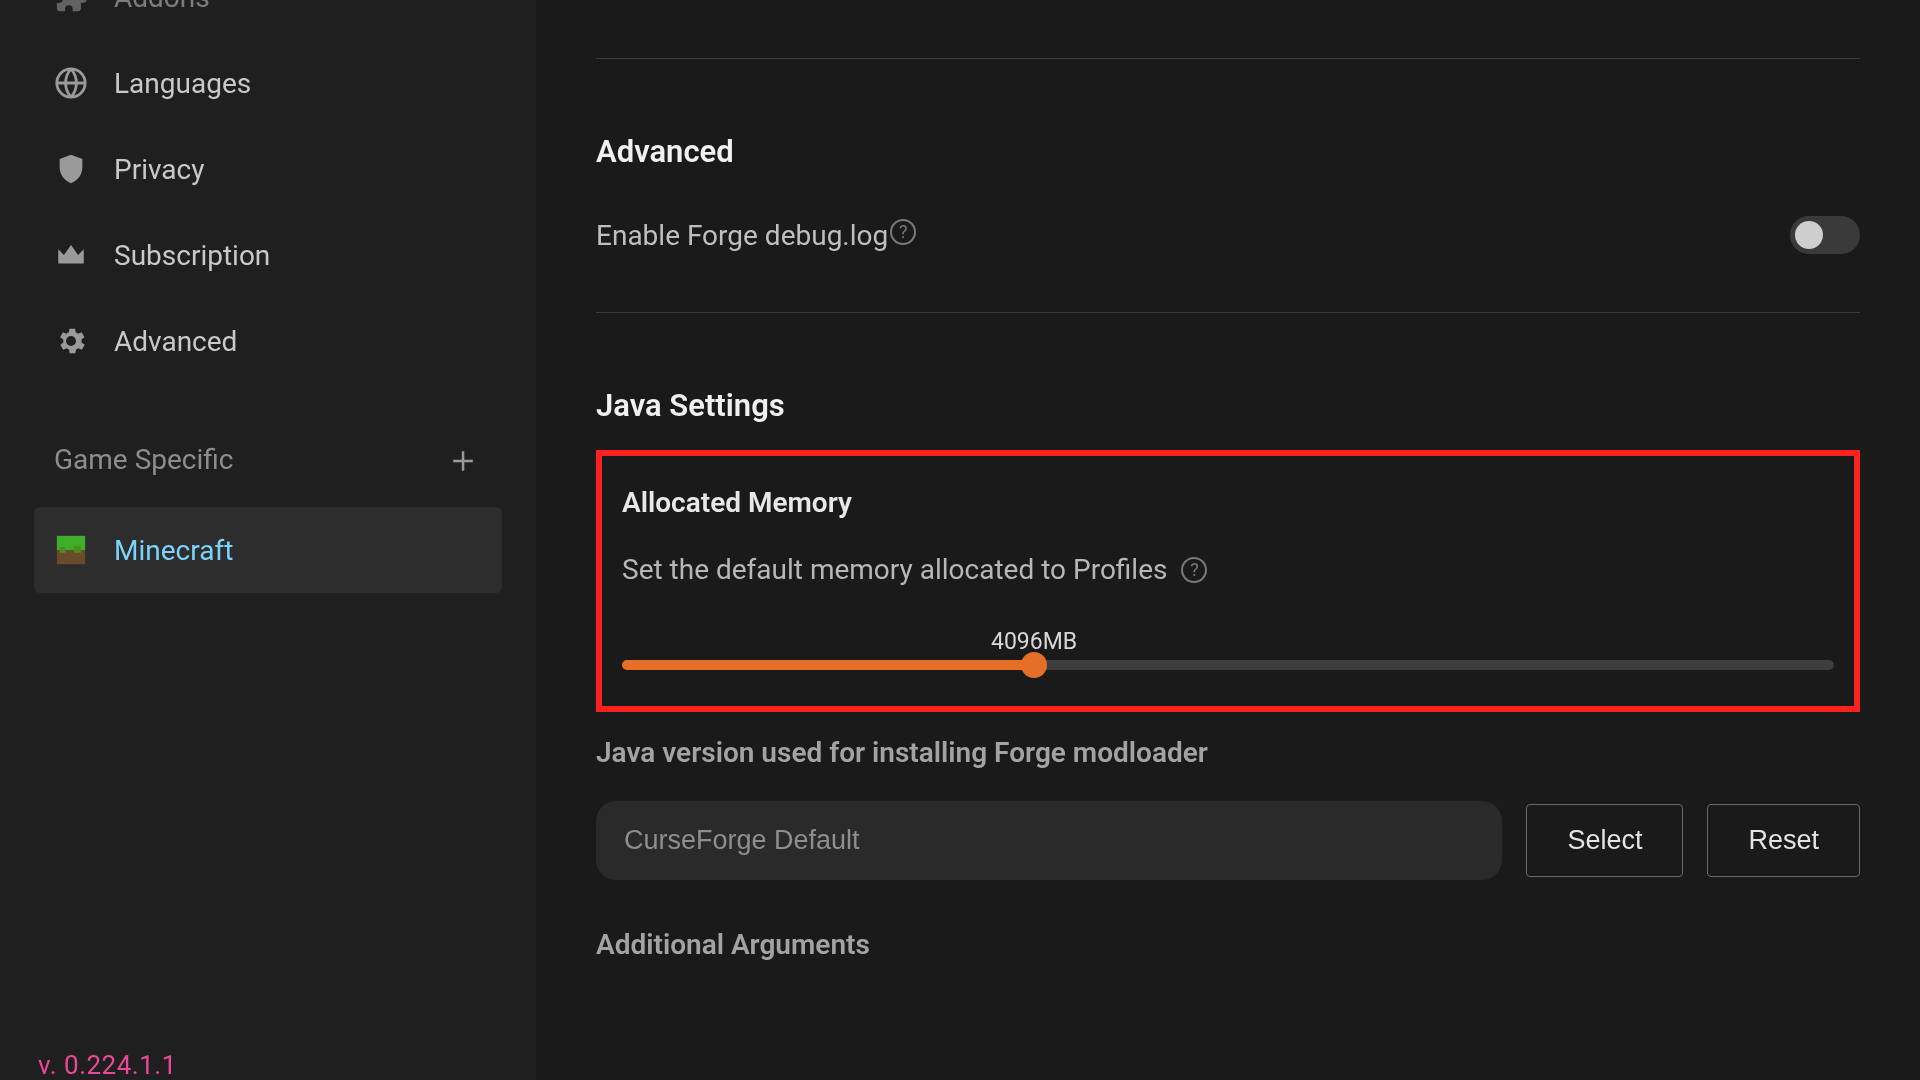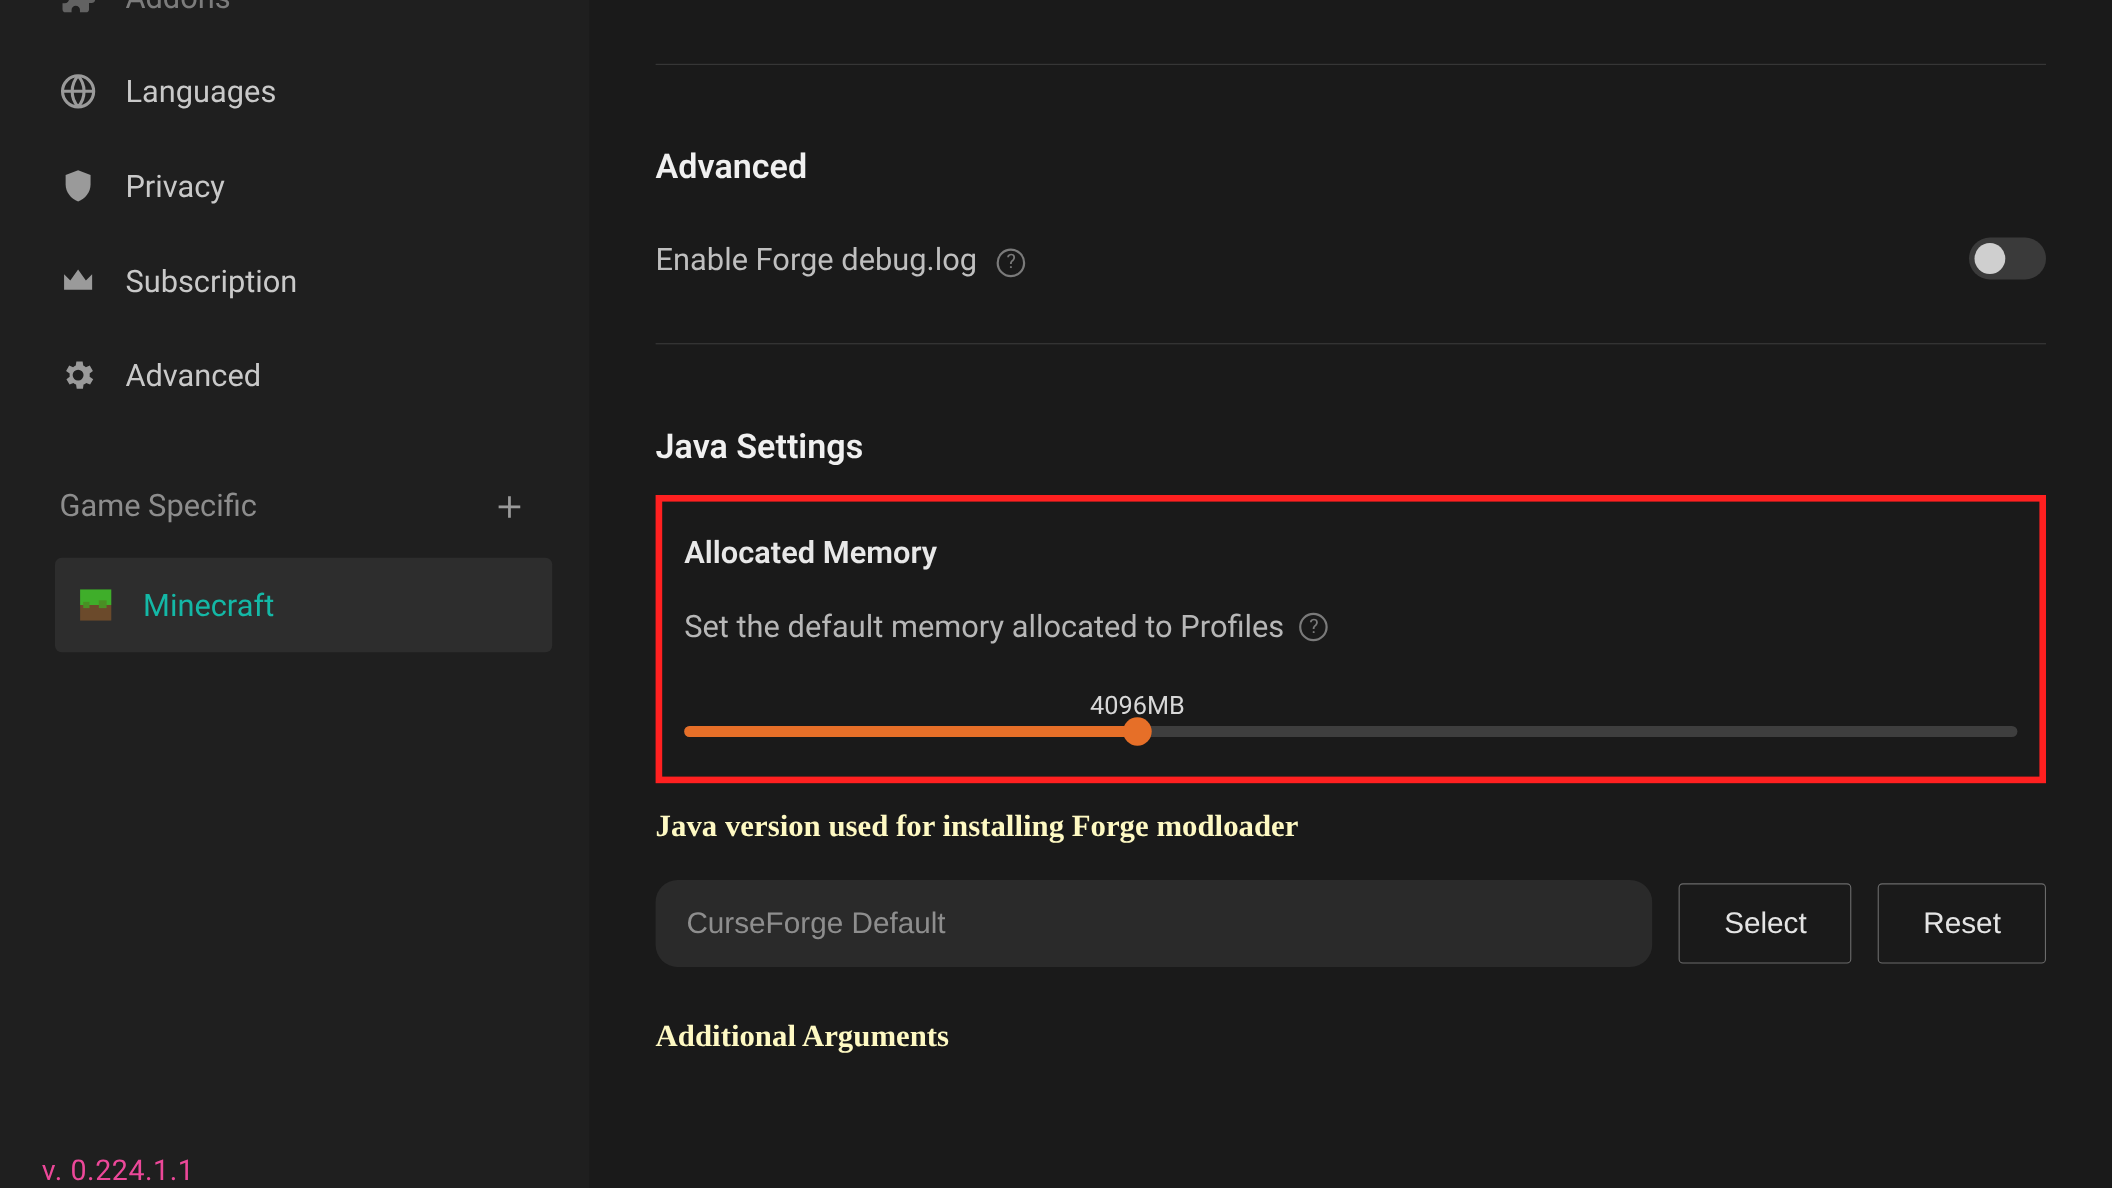--- a/index.html
+++ b/index.html
@@ -49,22 +49,21 @@
     font-size: 28px;
     padding: 50px 20px 22px 20px;
   }
   .section-header .plus {
     font-size: 38px;
     color: #9a9a9a;
     cursor: pointer;
   }
   .sidebar-item.active {
     background: #2d2d2d;
-    color: #14b8a6;
-    margin-left: 16px;
+    color: #7dd3fc;
   }
   .sidebar-item.active .icon svg { filter: none; }
   .version {
     position: absolute;
     bottom: 0;
     left: 38px;
     color: #ec4899;
     font-size: 26px;
     letter-spacing: .5px;
   }
@@ -90,22 +89,22 @@
   }
   .row {
     display: flex;
     justify-content: space-between;
     align-items: center;
   }
   .row-label {
     font-size: 28px;
     color: #bfbfbf;
     display: flex;
-    align-items: flex-end;
-    gap: 18px;
+    align-items: flex-start;
+    gap: 2px;
   }
   .help {
     width: 26px;
     height: 26px;
     border: 2px solid #7a7a7a;
     border-radius: 50%;
     color: #7a7a7a;
     font-size: 18px;
     display: inline-flex;
     align-items: center;
@@ -184,23 +183,22 @@
     height: 26px;
     background: #e66f28;
     border-radius: 50%;
     transform: translate(-50%, -50%);
     cursor: grab;
   }
 
   .label-mid {
     font-size: 28px;
     font-weight: 600;
-    color: #fef9c3;
+    color: #a3a3a3;
     margin: 24px 0 32px 0;
-    font-family: Liberation Serif, serif;
   }
 
   .input-row {
     display: flex;
     gap: 24px;
     align-items: center;
   }
   .text-input {
     flex: 1;
     background: #2a2a2a;

